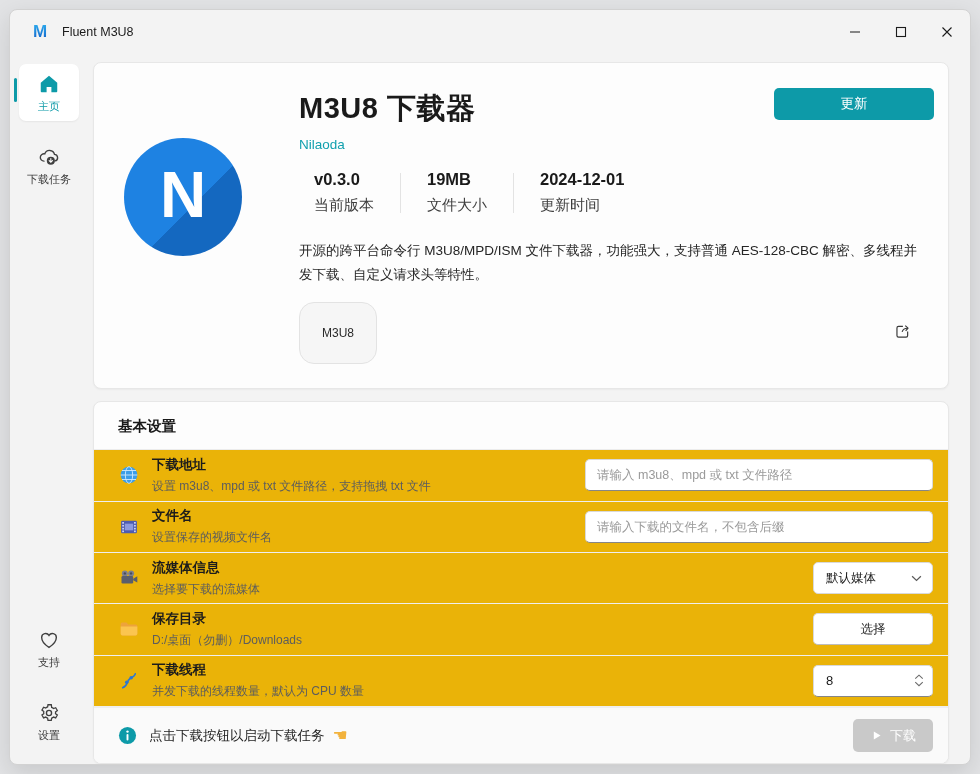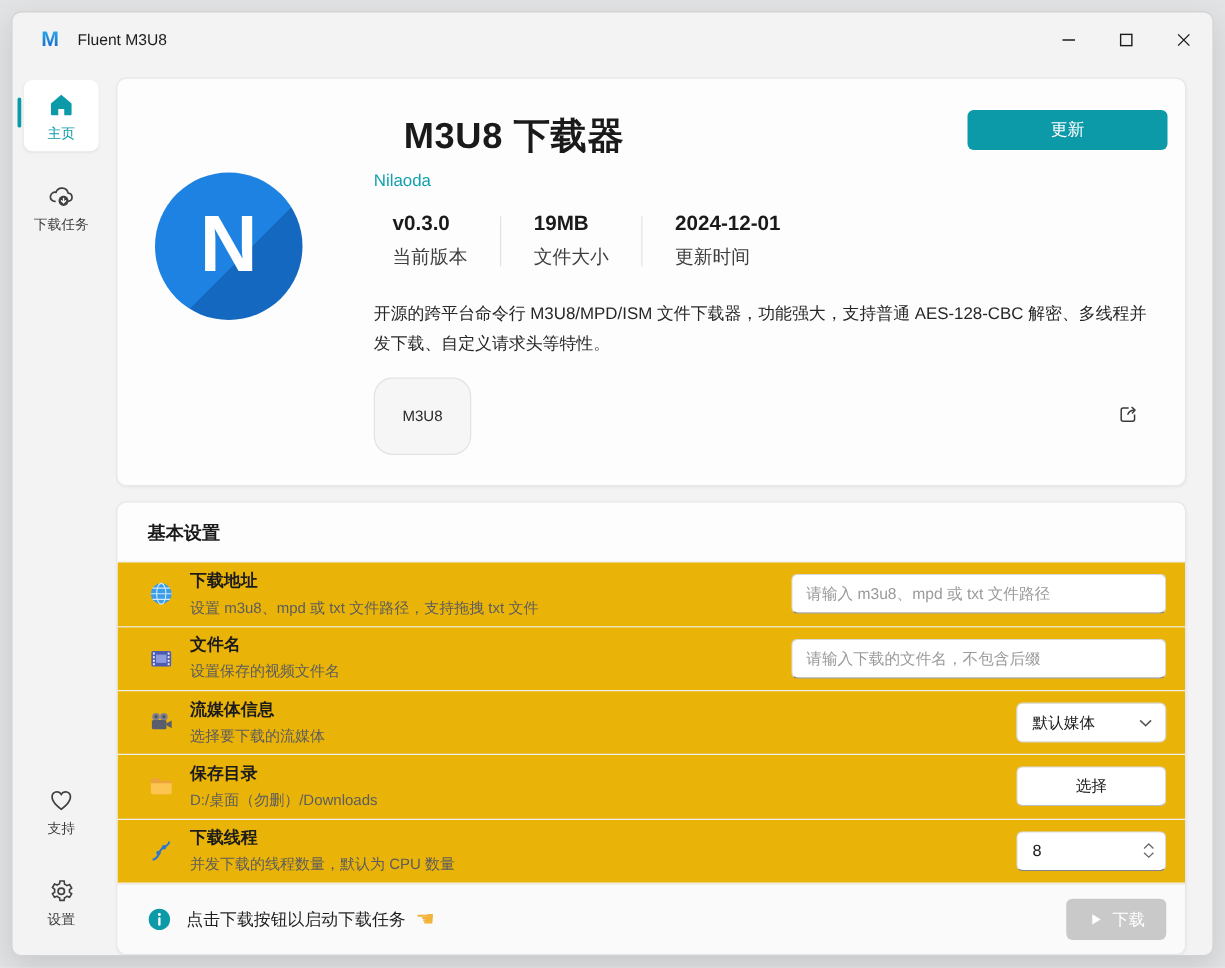--- a/index.html
+++ b/index.html
@@ -36,21 +36,21 @@
   .update-btn { position:absolute; right:14px; top:25px; width:160px; height:32px; border:none;
                 background:#0d9aa8; color:#ffffff; font-size:13.5px; border-radius:5px; cursor:pointer;
                 font-family:inherit; }
   .hero-grid { display:flex; }
   .hero-left { width:175px; flex:0 0 auto; }
   .logo-circle { width:118px; height:118px; border-radius:50%; margin-top:49px;
                  background:linear-gradient(135deg,#1e82e2 58%,#1468c0 58%);
                  display:flex; align-items:center; justify-content:center; }
   .logo-letter { color:#ffffff; font-size:64px; font-weight:bold; line-height:1; margin-top:-4px; }
   .hero-right { flex:1; min-width:0; }
-  .hero-title { font-size:29px; font-weight:bold; color:#1a1a1a; letter-spacing:.5px;margin-left:24px; }
+  .hero-title { font-size:29px; font-weight:bold; color:#1a1a1a; letter-spacing:.5px; }
   .hero-author { margin-top:8px; font-size:13.5px; color:#12a0ae; cursor:pointer; }
   .stats-row { display:flex; align-items:center; margin-top:18px; }
   .stat { padding:0 26px; } .stat:first-child { padding-left:15px; }
   .stat-value { font-size:16.5px; font-weight:bold; color:#1a1a1a; }
   .stat-label { margin-top:7px; font-size:15px; color:#3e3e3e; }
   .stat-divider { width:1px; height:40px; background:#e3e3e3; }
   .hero-desc { margin-top:24px; font-size:13.5px; line-height:1.75; color:#262626; max-width:660px; }
   .tag-row { display:flex; align-items:center; margin-top:16px; }
   .tag { padding:23px 22px; background:#f6f6f6; border:1px solid #e3e3e3; border-radius:15px;
          font-size:12px; color:#2a2a2a; cursor:default; }
@@ -60,21 +60,21 @@
               border-bottom-left-radius:8px; border-bottom-right-radius:8px; }
   .settings-header { padding:15px 24px 13px; font-size:14.5px; font-weight:bold; color:#1a1a1a;
                      border-bottom:1px solid #ececec; }
   .setting-row { display:flex; align-items:center; height:58px; padding:0 15px 0 24px;
                  border-bottom:1px solid #efefef; background:#eab308; }
   .row-icon { width:22px; height:22px; flex:0 0 auto; display:flex; align-items:center; justify-content:center; }
   .row-text { margin-left:12px; min-width:0; }
   .row-title { font-size:13.5px; font-weight:bold; color:#1c1c1c; }
   .row-sub { margin-top:4px; font-size:12px; color:#5d5d5d; }
   .row-control { margin-left:auto; }
-  .fluent-input { width:300px; height:32px; border:1px solid #d9d9d9; border-bottom:1px solid #868686;
+  .fluent-input { width:348px; height:32px; border:1px solid #d9d9d9; border-bottom:1px solid #868686;
                   border-radius:5px; background:#ffffff; padding:0 11px; font-size:12.5px; color:#1b1b1b;
                   font-family:inherit; outline:none; }
   .fluent-input::placeholder { color:#9a9a9a; }
   .fluent-select { width:120px; height:32px; border:1px solid #d9d9d9; border-radius:5px; background:#ffffff;
                    display:flex; align-items:center; padding:0 10px 0 12px; font-size:12.5px; color:#1b1b1b;
                    cursor:pointer; }
   .fluent-select .chev { margin-left:auto; display:flex; }
   .fluent-btn { width:120px; height:32px; border:1px solid #d9d9d9; border-bottom-color:#bdbdbd;
                 border-radius:5px; background:#ffffff; font-size:12.5px; color:#1b1b1b; cursor:pointer;
                 font-family:Liberation Serif, serif; }

